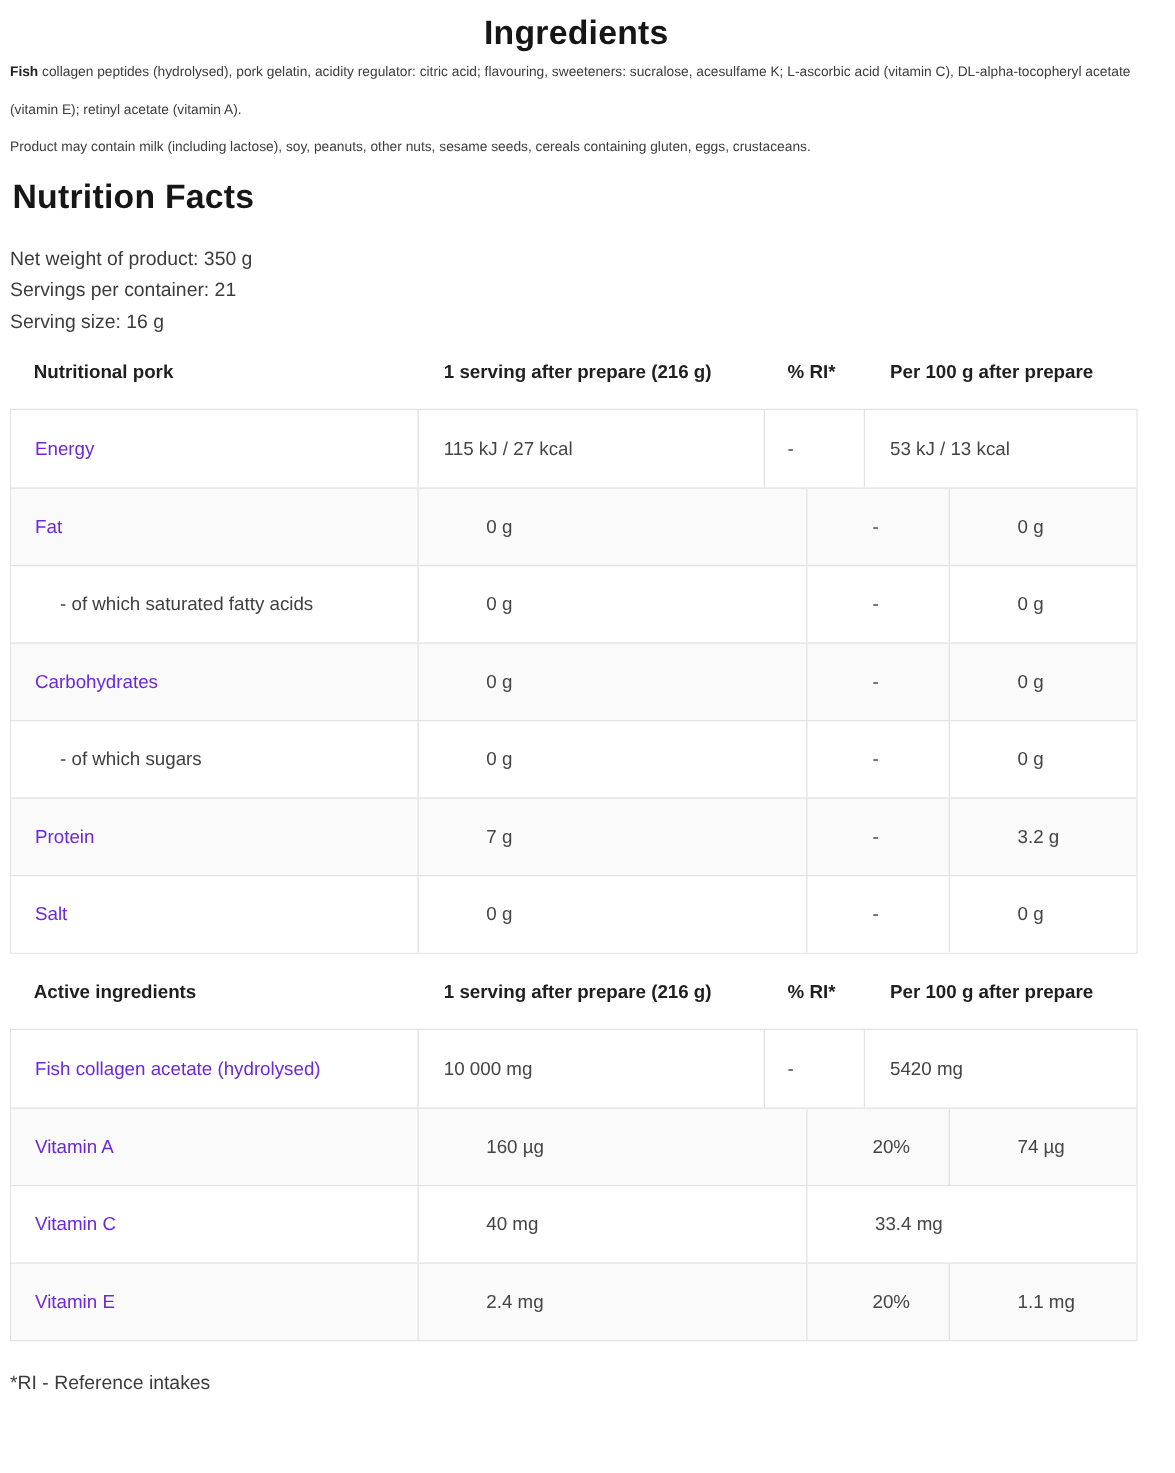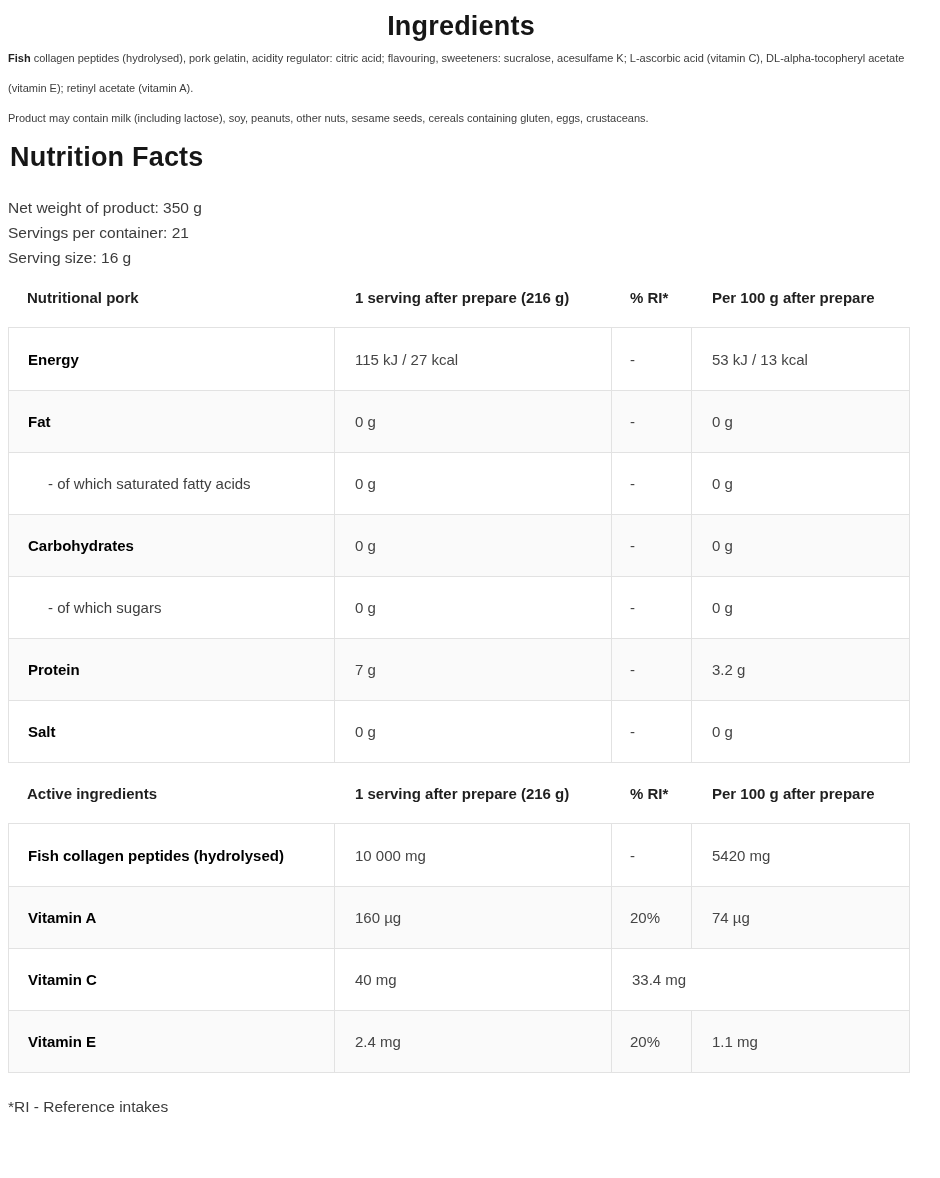--- a/index.html
+++ b/index.html
@@ -52,32 +52,32 @@
     margin-top: 20px;
     border: 1px solid #e2e2e2;
     background: #ffffff;
   }
   .trow {
     display: grid;
     grid-template-columns: 326px 277px 80px 1fr;
     height: 62px;
     background: #ffffff;
   }
-  .trow + .trow { border-top: 1px solid #e2e2e2; }
+  .trow + .trow { border-top: 1px solid #e2e2e2; gap: 34px; }
   .trow:nth-child(even) { background: #fafafa; }
   .cell {
     display: flex;
     align-items: center;
     font-size: 15px;
     color: #454545;
     border-right: 1px solid #e2e2e2;
     overflow: hidden;
   }
   .cell:last-child { border-right: none; }
-  .c-label  { padding-left: 19px; font-weight: 700; color: #000000; }
+  .c-label  { padding-left: 19px; font-weight: 400; color: #6d28d9; }
   .c-label.indent { padding-left: 39px; font-weight: 400; color: #3f3f3f; }
   .c-serving { padding-left: 20px; }
   .c-ri      { padding-left: 18px; }
   .c-per100  { padding-left: 20px; }
   .footnote {
     margin-top: 25px;
     font-size: 15.5px;
     color: #3c3c3c;
   }
 </style>
@@ -152,21 +152,21 @@
 
 <div class="thead" style="margin-top:20px;">
   <div class="hc1">Active ingredients</div>
   <div class="hc2">1 serving after prepare (216 g)</div>
   <div class="hc3">% RI*</div>
   <div class="hc4">Per 100 g after prepare</div>
 </div>
 
 <div class="tbl">
   <div class="trow">
-    <div class="cell c-label">Fish collagen peptides (hydrolysed)</div>
+    <div class="cell c-label">Fish collagen acetate (hydrolysed)</div>
     <div class="cell c-serving">10 000 mg</div>
     <div class="cell c-ri">-</div>
     <div class="cell c-per100">5420 mg</div>
   </div>
   <div class="trow">
     <div class="cell c-label">Vitamin A</div>
     <div class="cell c-serving">160 µg</div>
     <div class="cell c-ri">20%</div>
     <div class="cell c-per100">74 µg</div>
   </div>

